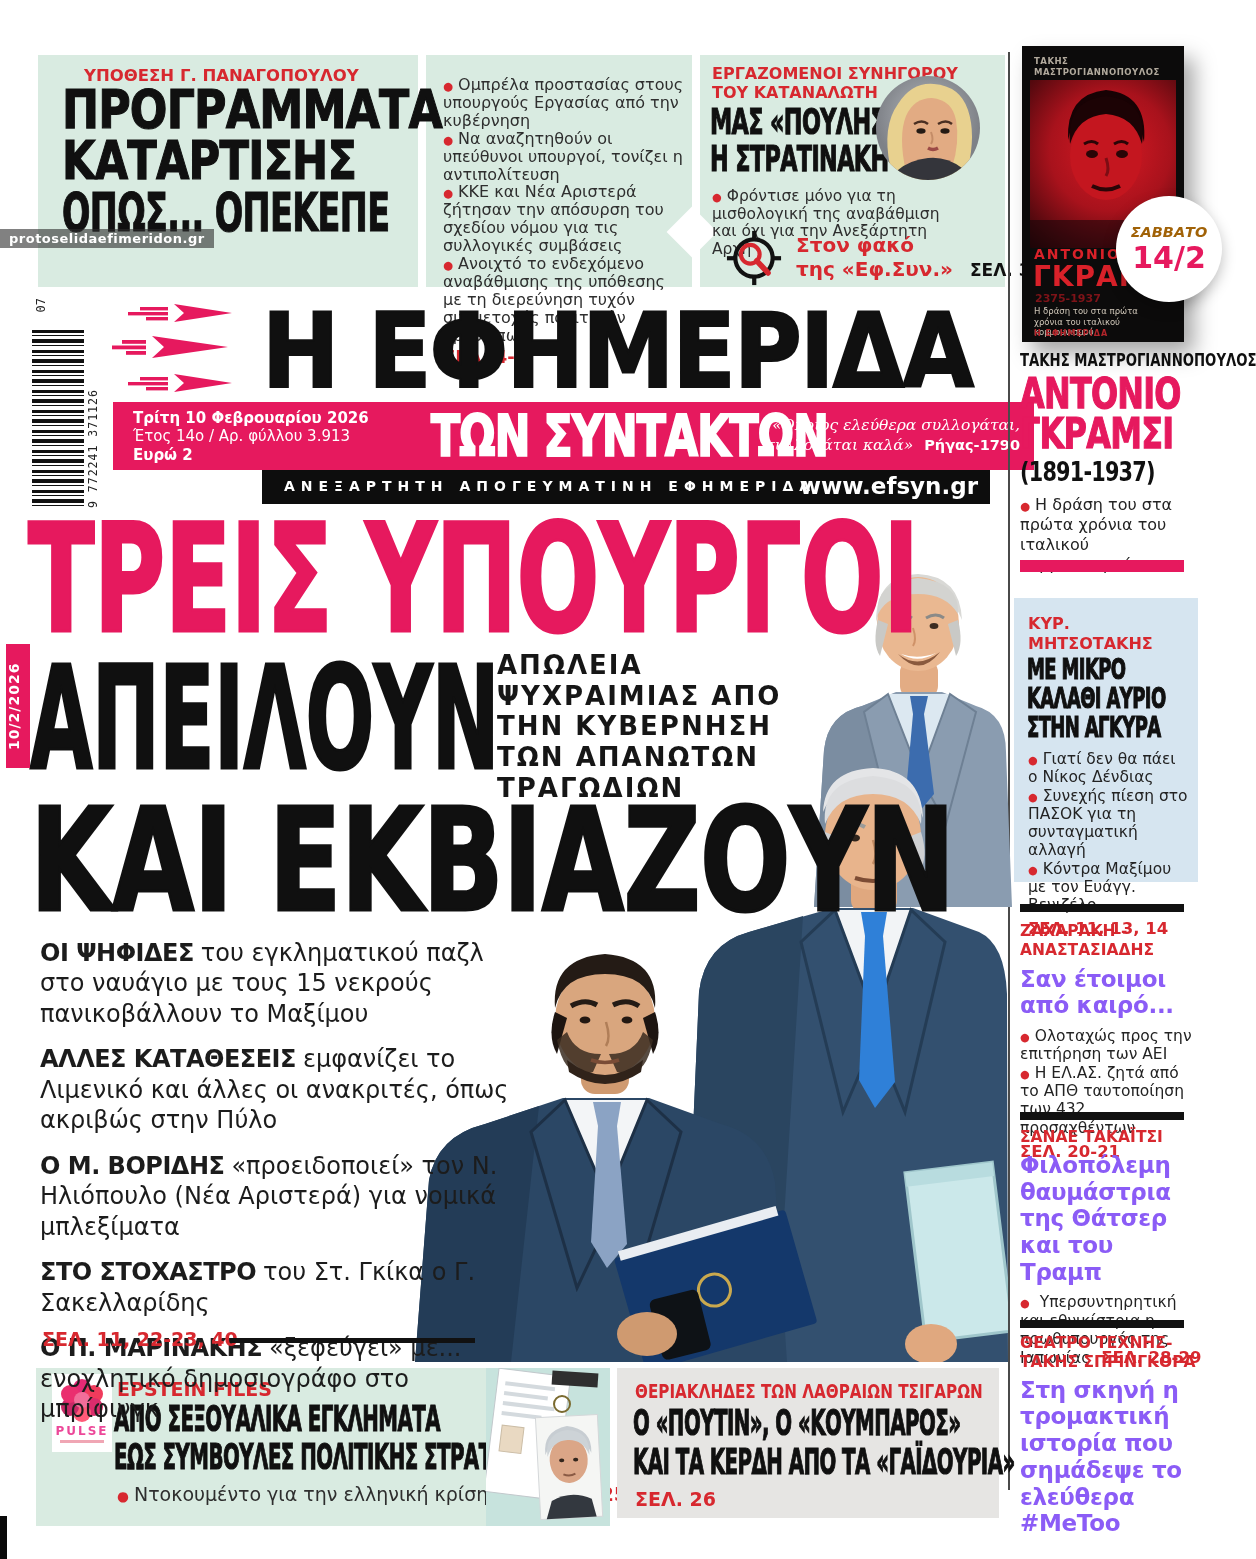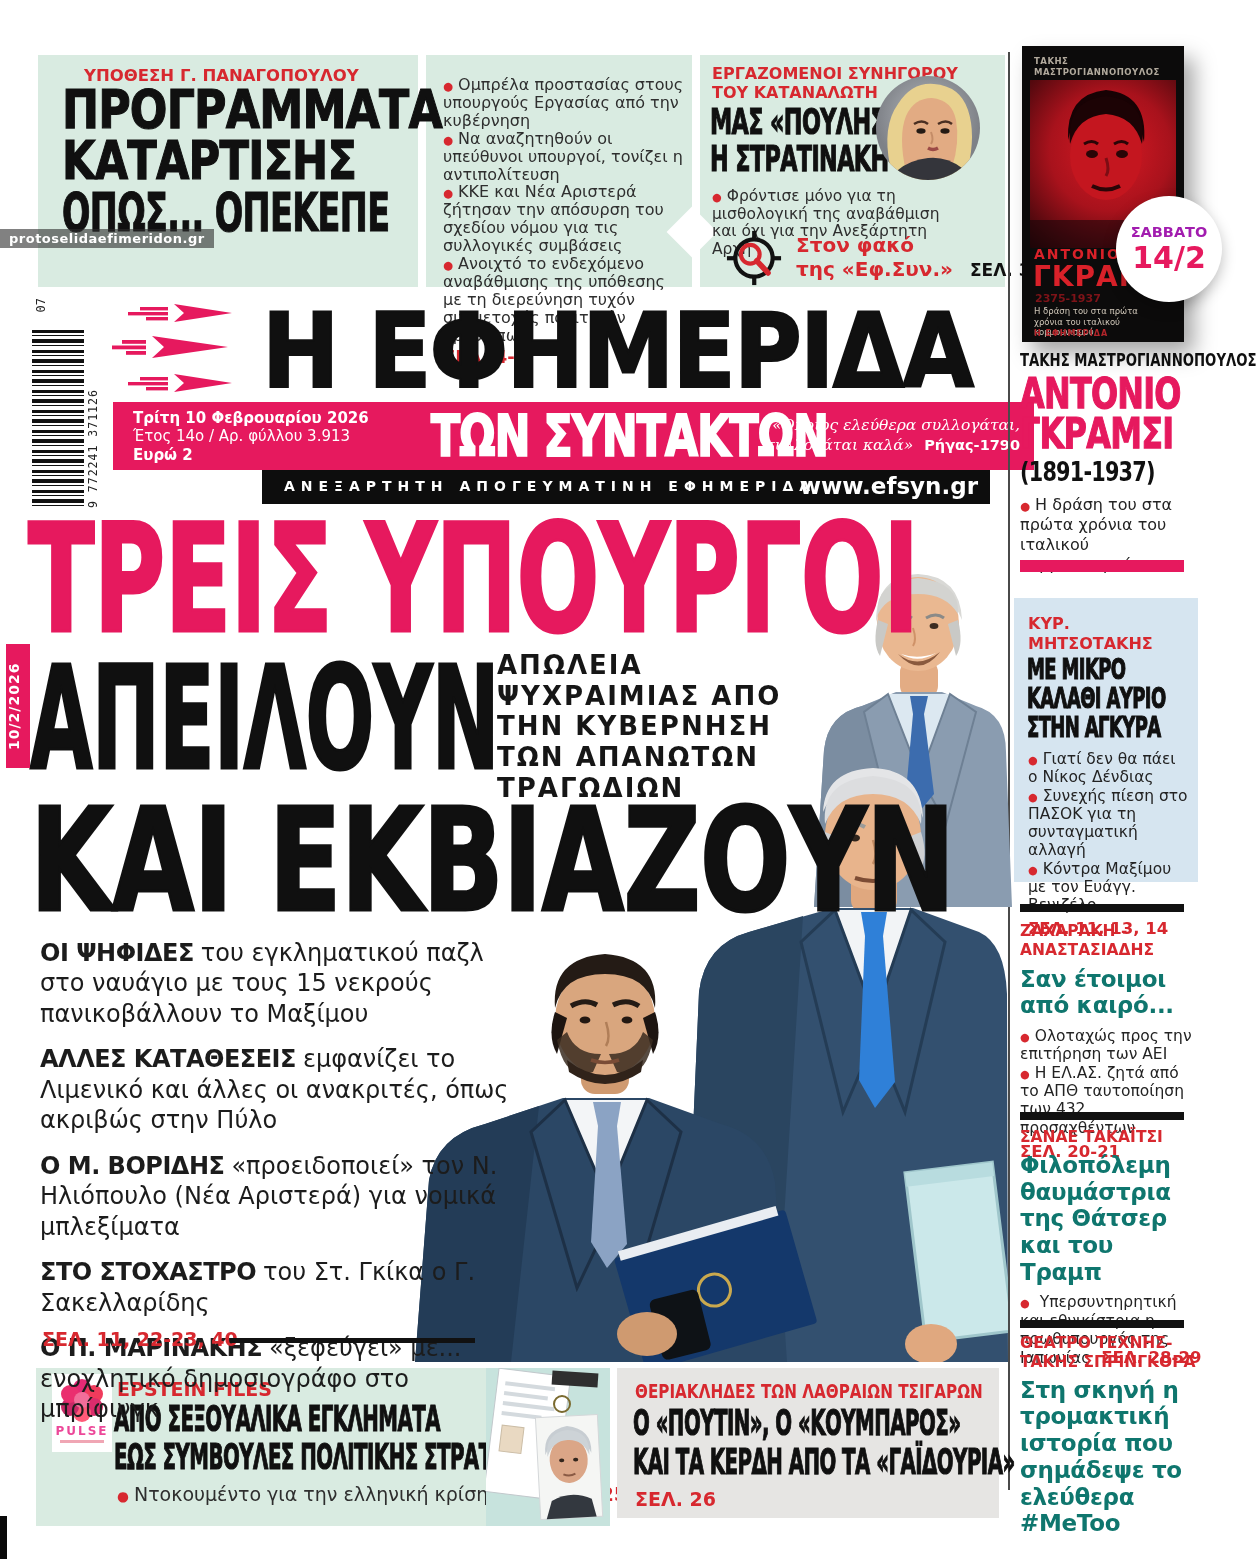--- a/index.html
+++ b/index.html
@@ -18,21 +18,21 @@
   .tk1{-webkit-text-stroke:1.2px currentColor;}
   .tk2{-webkit-text-stroke:2.2px currentColor;}
   .tk3{-webkit-text-stroke:3px currentColor;}
   .ref{color:#d7282f;font-weight:900;}
   .b{position:relative;}
   .b::before{content:"●";color:#d7282f;font-size:.72em;margin-right:5px;}
   .vtext{writing-mode:vertical-rl;transform:rotate(180deg);}
   .diamond{transform:rotate(45deg);background:#fff;}
   .divider{background:#111;height:8px;}
   .sbk{font-weight:900;color:#d7282f;font-size:15.5px;line-height:1.22;}
-  .sbh{font-weight:800;color:#0f766e;font-size:23px;line-height:1.16;letter-spacing:-.3px;}
+  .sbh{font-weight:800;color:#8b5cf6;font-size:23px;line-height:1.16;letter-spacing:-.3px;}
   .sbb{font-size:15.5px;line-height:1.18;color:#232323;}
   .sbr{font-weight:900;color:#d7282f;font-size:16.5px;}
   .itm{font-size:24px;line-height:1.27;color:#1c1c1c;margin-bottom:15px;}
   .itm b{font-weight:900;letter-spacing:-.5px;margin-right:7px;}
   svg{display:block;}
 </style>
 </head>
 <body>
 
 <div class="page">
@@ -317,21 +317,21 @@
         <rect x="0" y="140" width="146" height="28" fill="#12060a" opacity=".55"></rect>
       </svg>
     </div>
     <div class="abs" style="left:12px;top:200px;color:#d92129;font-size:14px;font-weight:900;letter-spacing:2px;">ΑΝΤΟΝΙΟ</div>
     <div class="abs" style="left:11px;top:214px;color:#d92129;font-size:28px;font-weight:900;letter-spacing:1px;">ΓΚΡΑΜΣΙ</div>
     <div class="abs" style="left:13px;top:246px;color:#7e1318;font-size:11px;font-weight:900;">2375-1937</div>
     <div class="abs" style="left:12px;top:260px;width:115px;color:#cfc6b8;font-size:8.5px;line-height:1.25;">Η δράση του στα πρώτα χρόνια του ιταλικού κομμουνισμού</div>
     <div class="abs" style="left:12px;top:283px;color:#b3252b;font-size:8px;font-weight:900;letter-spacing:1px;">Η ΕΦΗΜΕΡΙΔΑ</div>
   </div>
   <div class="abs" style="left:1116px;top:196px;width:106px;height:106px;border-radius:50%;background:#fff;box-shadow:0 6px 14px rgba(0,0,0,.25);z-index:2;display:flex;flex-direction:column;align-items:center;justify-content:center;">
-    <div style="font-size:14.5px;font-weight:900;color:#a21caf;">ΣΑΒΒΑΤΟ</div>
+    <div style="font-size:14.5px;font-weight:900;color:#a16207;font-style:italic;">ΣΑΒΒΑΤΟ</div>
     <div style="font-size:30px;font-weight:900;color:#e6195e;">14/2</div>
   </div>
 
   <div class="abs" style="left:1020px;top:350px;width:186px;">
     <div style="font-size:17px;"><span class="cx s78 hl" style="letter-spacing:0;">ΤΑΚΗΣ ΜΑΣΤΡΟΓΙΑΝΝΟΠΟΥΛΟΣ</span></div>
     <div style="font-size:42px;line-height:.96;margin-top:4px;">
       <div><span class="cx s76 hl tk1 pink" style="color:#e6195e;">ΑΝΤΟΝΙΟ</span></div>
       <div><span class="cx s76 hl tk1 pink" style="color:#e6195e;">ΓΚΡΑΜΣΙ</span></div>
     </div>
     <div style="font-size:26px;margin-top:2px;"><span class="cx s80 hl">(1891-1937)</span></div>

